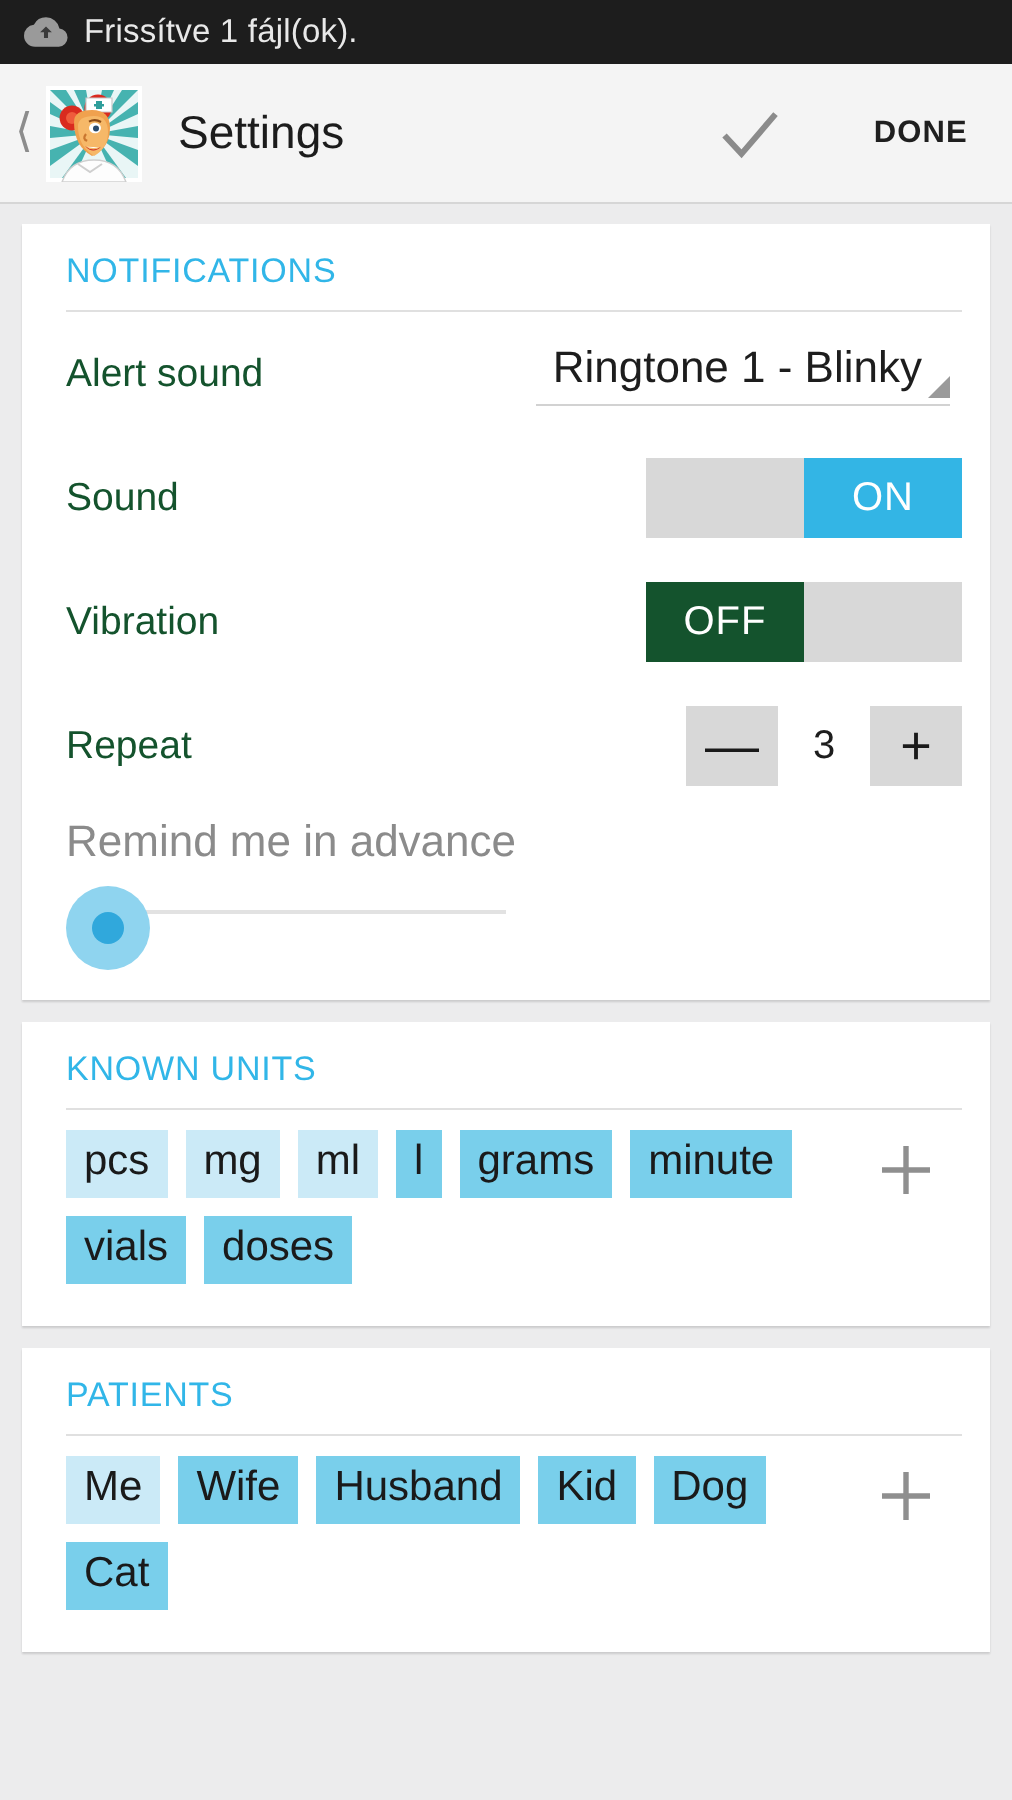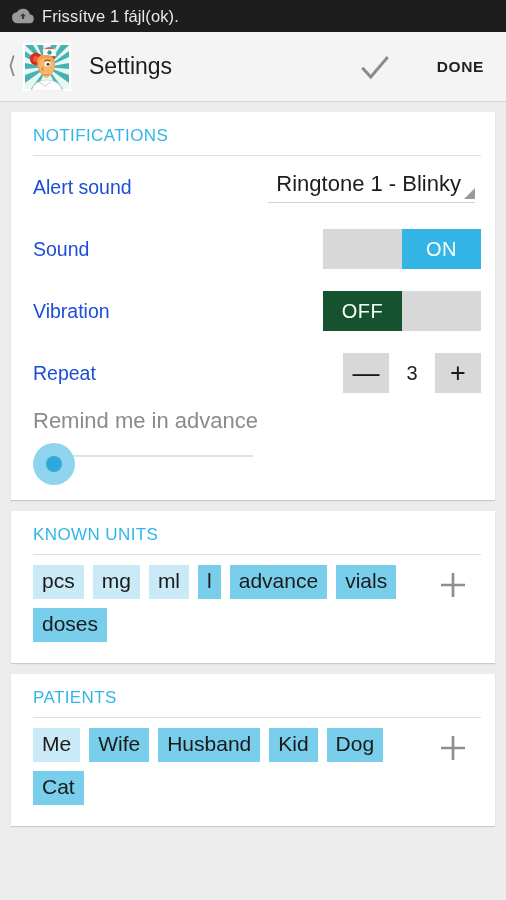--- a/index.html
+++ b/index.html
@@ -67,21 +67,21 @@
     color: #31b6e8; font-size: 17px; letter-spacing: .4px;
     padding: 14px 0 9px 10px;
   }
   .sec-rule { height: 1px; background: #e0e0e0; margin: 0 2px 0 10px; }
 
   
   .row {
     display: flex; align-items: center;
     min-height: 62px; padding: 0 2px 0 10px;
   }
-  .row-label { font-size: 19.5px; color: #1d4ed8; font-weight: 400; }
+  .row-label { font-size: 19.5px; color: #14532d; font-weight: 400; }
   .row-right { margin-left: auto; display: flex; align-items: center; }
 
   
   .spinner { position: relative; padding-right: 6px; cursor: pointer; }
   .spinner-val {
     font-size: 22px; color: #1d1d1d; padding: 0 14px 5px 8px;
     border-bottom: 1.5px solid #d2d2d2; display: block;
   }
   .spinner-arrow {
     position: absolute; right: 6px; bottom: 4px;
@@ -292,21 +292,22 @@
 
     <div class="card">
       <div class="sec-title">KNOWN UNITS</div>
       <div class="sec-rule"></div>
       <div class="chips-wrap">
         <div class="chips" id="units-chips">
             <span class="chip dim">pcs</span>
             <span class="chip dim">mg</span>
             <span class="chip dim">ml</span>
             <span class="chip">l</span>
-            <span class="chip">advance</span>
+            <span class="chip">grams</span>
+            <span class="chip">minute</span>
             <span class="chip">vials</span>
             <span class="chip">doses</span>
           </div>
         <div class="plus-btn">
           <svg viewBox="0 0 24 24">
             <path d="M12 4v16M4 12h16" stroke="#8f8f8f" stroke-width="1.8" fill="none"></path>
           </svg>
         </div>
       </div>
     </div>

